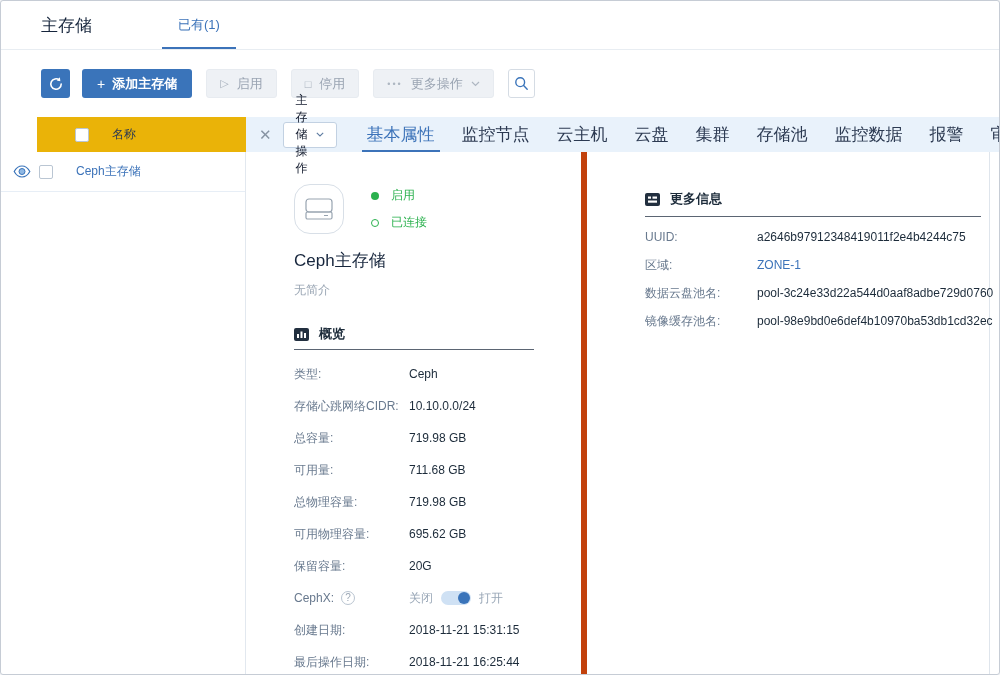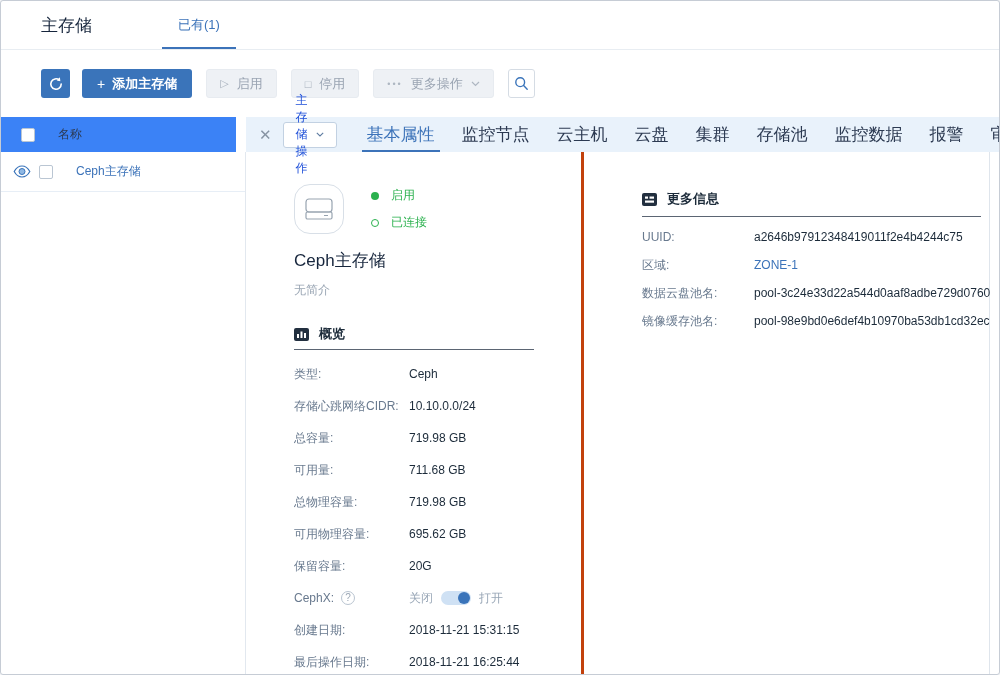--- a/index.html
+++ b/index.html
@@ -25,45 +25,45 @@
   .btn-disabled{ background:#eef1f5; color:#9aa4b2; padding:0 13px; gap:8px; border-color:#e7ebf0; cursor:default; }
   .btn-disabled .glyph{ font-size:11px; color:#a6afbb; }
   .btn-disabled .dots{ font-size:9px; letter-spacing:2px; color:#aeb7c2; }
   .btn-search{ width:27px; background:#fff; border-color:#d5dce4; }
 
   
   .content{ flex:1; display:flex; min-height:0; }
 
   
   .list-panel{ width:245px; flex:none; display:flex; flex-direction:column; }
-  .list-header{ height:35px; flex:none; width:235px; background:#3b82f6; display:flex; align-items:center;
-                padding-left:20px; font-size:12px; color:#2c3a52; }
+  .list-header{ height:35px; flex:none; width:235px; background:#eab308; display:flex; align-items:center;
+                padding-left:38px; font-size:12px; color:#2c3a52;margin-left:36px; }
   .list-header .col-label{ margin-left:23px; }
   .list-scroll{ flex:1; border-right:1px solid #e2e8ef; }
   .list-row{ height:40px; display:flex; align-items:center; padding-left:12px; border-bottom:1px solid #e7eef6; cursor:pointer; }
   .list-row .checkbox{ margin-left:8px; }
   .row-name{ margin-left:23px; font-size:12px; color:#3c73b9; }
   .checkbox{ width:14px; height:14px; border:1px solid #bac6d3; border-radius:2px; background:#fff; flex:none; cursor:pointer; }
   .eye{ width:18px; flex:none; display:flex; }
 
   
   .detail-panel{ flex:1; min-width:0; display:flex; flex-direction:column; }
   .detail-header{ height:35px; flex:none; background:#e9f2fb; display:flex; align-items:stretch; padding-left:13px; }
   .close-x{ color:#8794a3; font-size:15px; align-self:center; width:18px; cursor:pointer; }
   .ps-actions-btn{ align-self:center; margin-left:11px; height:26px; background:#fff; border:1px solid #c2d1e2; border-radius:3px;
-                   color:#1d4ed8; padding:0 12px; font-size:12px; display:inline-flex; align-items:center; gap:8px;
+                   color:#0f172a; padding:0 12px; font-size:12px; display:inline-flex; align-items:center; gap:8px;
                    cursor:pointer; font-family:inherit; }
   .detail-tabs{ display:flex; margin-left:30px; gap:27px; }
   .detail-tab{ font-size:17px; color:#2c3a52; display:flex; align-items:center; position:relative; cursor:pointer; white-space:nowrap; }
   .detail-tab.active{ color:#3c73b9; }
   .detail-tab.active::after{ content:""; position:absolute; left:-5px; right:-5px; bottom:0; height:2px; background:#3c73b9; }
 
   .detail-body{ flex:1; display:flex; min-height:0; }
   .col-left{ width:335px; flex:none; padding:32px 0 0 48px; }
-  .col-right{ flex:1; min-width:0; border-left:3px solid #c2410c; border-right:1px solid #dfe5ec;
+  .col-right{ flex:1; min-width:0; border-left:6px solid #c2410c; border-right:1px solid #dfe5ec;
               margin-right:9px; padding:38px 8px 0 58px; }
 
   
   .hero{ display:flex; gap:27px; }
   .hero-icon{ width:50px; height:50px; border:1px solid #d8dfe7; border-radius:16px; display:flex;
               align-items:center; justify-content:center; background:#fff; }
   .hero-status{ display:flex; flex-direction:column; justify-content:center; gap:10px; }
   .status-line{ display:flex; align-items:center; gap:12px; font-size:12px; color:#2bb14e; }
   .dot{ width:8px; height:8px; border-radius:50%; background:#2bb14e; flex:none; }
   .dot.hollow{ width:8px; height:8px; background:#fff; border:1.5px solid #2bb14e; }

